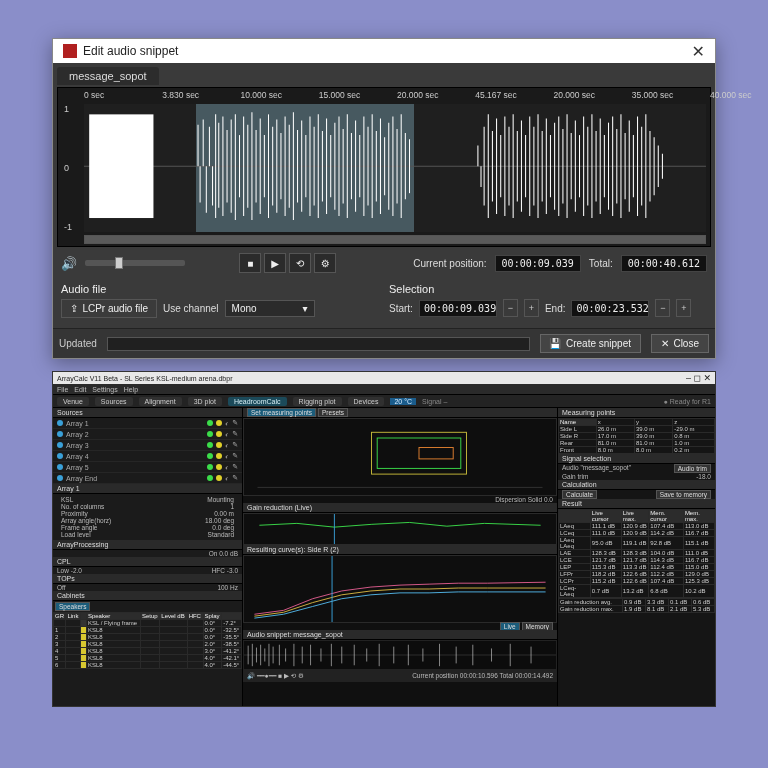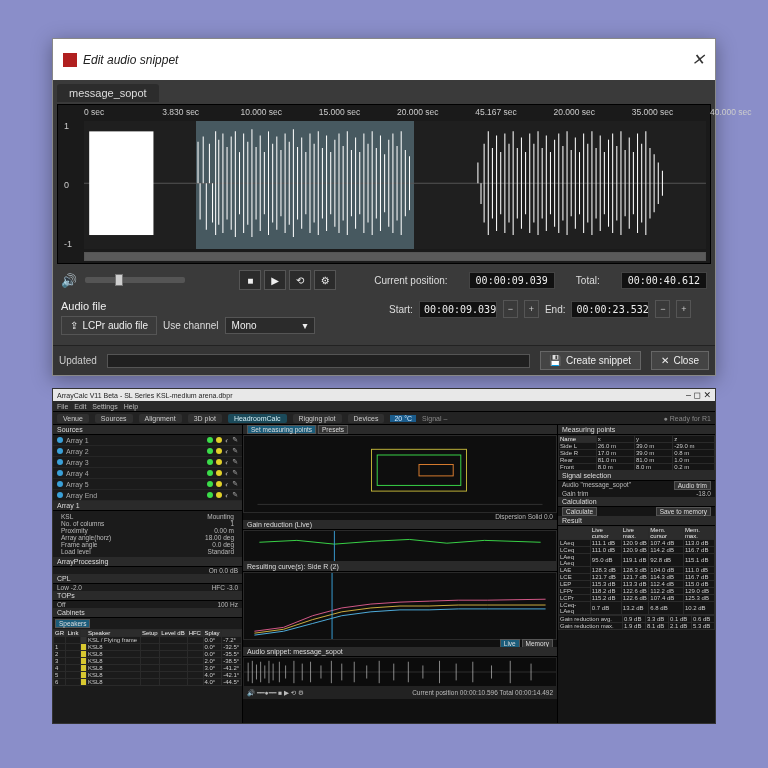--- a/index.html
+++ b/index.html
@@ -13,22 +13,22 @@
     display: flex; flex-direction: column; gap: 12px;
   }
   
   .win1 {
     background: #fff;
     border: 1px solid #888;
     box-shadow: 0 4px 18px rgba(0,0,0,.35);
   }
   .titlebar {
     display: flex; align-items: center;
-    height: 41px; padding: 4px 10px;
-    background: #fff; color: #222; font-size: 12px; font-style: italic;
+    height: 24px; padding: 4px 10px;
+    background: #fff; color: #222; font-size: 12px;
   }
   .titlebar .icon { width: 14px; height: 14px; background: #b02020; margin-right: 6px; }
   .titlebar .close { margin-left: auto; font-size: 16px; color: #333; cursor: pointer; }
   .win1-body {
     background: #3a3a3a;
     color: #ddd;
     padding: 4px;
   }
   .filetab {
     background: #2c2c2c;
@@ -59,21 +59,21 @@
   .scrollbar { position:absolute; left:26px; right:4px; bottom:2px; height:9px; background:#333; border:1px solid #555;}
   .scrollbar .thumb { height:100%; width:100%; background:#5a5a5a;}
   .transport {
     display: flex; align-items: center; gap: 8px; padding: 6px 4px;
   }
   .vol-icon { color:#fff; font-size:13px; }
   .slider { width: 100px; height: 6px; background: #555; position: relative; border-radius:2px;}
   .slider .thumb { position:absolute; left:30%; top:-3px; width:8px; height:12px; background:#cfcfcf; border:1px solid #777;}
   .btngrp { display:flex; gap:3px; margin-left:46px;}
   .btn-t { width:22px; height:20px; background:#2b2b2b; border:1px solid #555; color:#eee; display:flex;align-items:center;justify-content:center;font-size:10px;}
-  .stats { margin-left:auto; display:flex; align-items:center; gap:21px; font-size:10px;}
+  .stats { margin-left:auto; display:flex; align-items:center; gap:8px; font-size:10px;}
   .tc { background:#111; border:1px solid #444; padding:2px 6px; font-family:monospace; color:#eee; font-size:10px;}
   .section-row { display:flex; gap:10px; padding:4px 4px 6px;}
   .section { flex:1; }
   .section h4 { font-size:11px; font-weight:normal; color:#eee; margin-bottom:4px;}
   .ctrlrow { display:flex; align-items:center; gap:6px;}
   .btn-dk { background:#3b3b3b; border:1px solid #555; color:#eee; padding:3px 8px; font-size:10px; display:inline-flex; align-items:center; gap:4px;}
   .lbl { font-size:10px; color:#ddd;}
   .select { background:#2b2b2b; border:1px solid #555; color:#eee; padding:2px 6px; font-size:10px; width:90px; display:flex; justify-content:space-between; align-items:center;}
   .tc-in { background:#111; border:1px solid #444; padding:2px 4px; font-family:monospace; color:#eee; font-size:10px; width:78px;}
   .spin { width:15px;height:18px;background:#3a3a3a;border:1px solid #555;color:#ccc;font-size:9px; display:flex;align-items:center;justify-content:center;}
@@ -292,20 +292,21 @@
             <span>LCPr audio file</span>
           </div>
           <span class="lbl">Use channel</span>
           <div class="select">
             <span>Mono</span>
               <span>▾</span>
           </div>
         </div>
       </div>
       <div class="section">
+        <h4>Selection</h4>
         <div class="ctrlrow">
           <span class="lbl">Start:</span>
           <div class="tc-in">00:00:09.039</div>
           <div class="spin">−</div>
           <div class="spin">+</div>
           <span class="lbl">End:</span>
           <div class="tc-in">00:00:23.532</div>
           <div class="spin">−</div>
           <div class="spin">+</div>
         </div>

